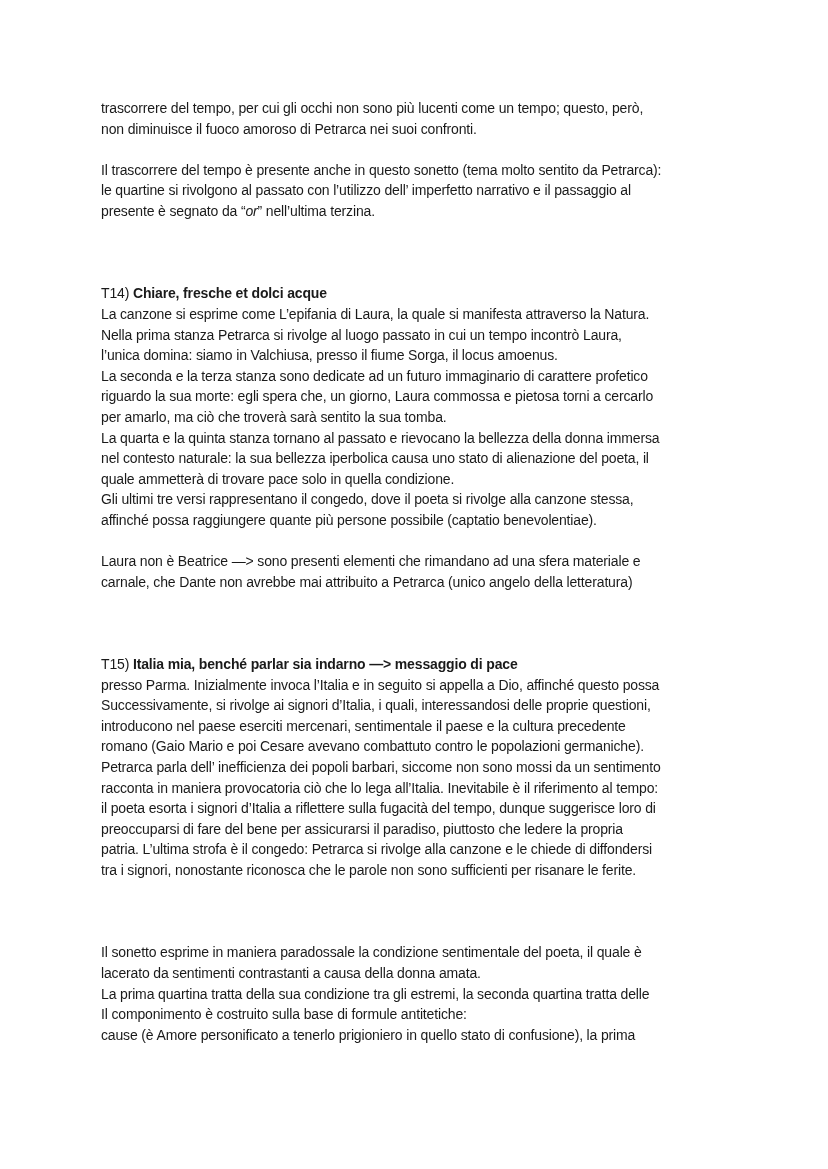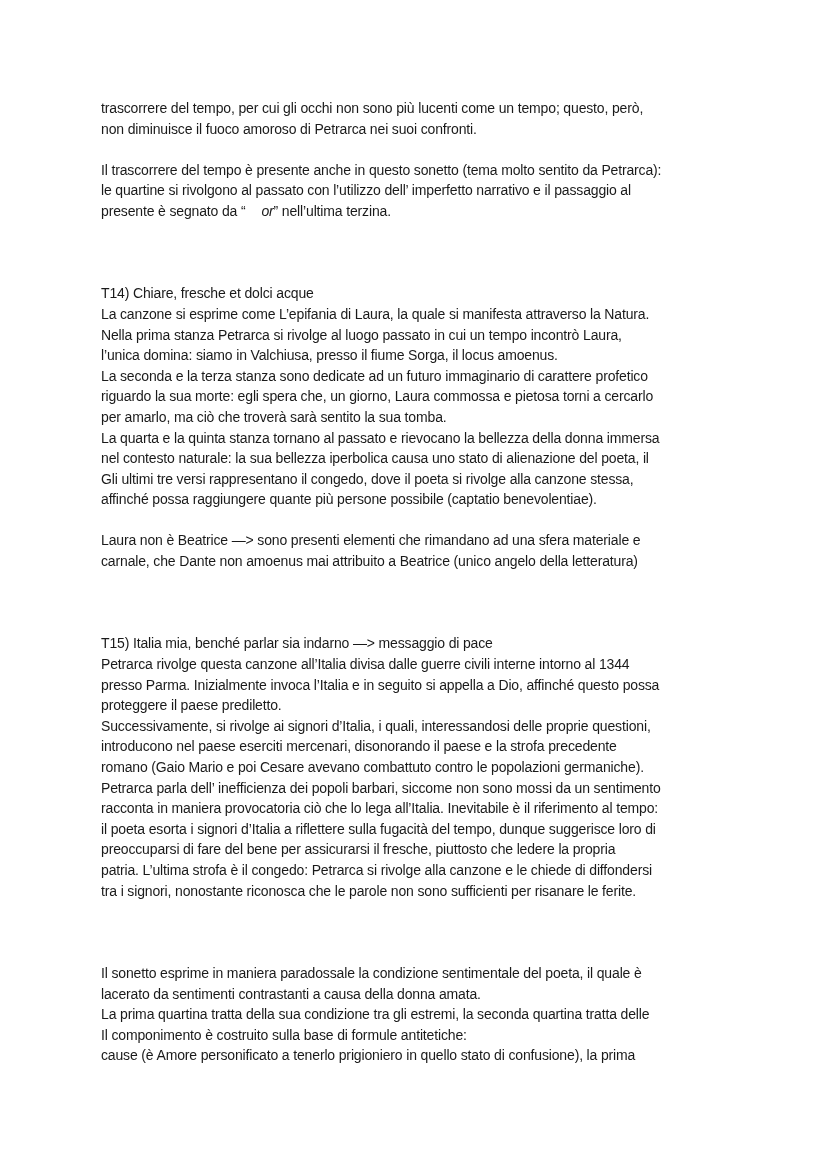--- a/index.html
+++ b/index.html
@@ -23,22 +23,22 @@
       font-size: 14px;
       line-height: 20.6px;
       letter-spacing: -0.15px;
     }
     .line {
       white-space: nowrap;
       height: 20.6px;
     }
     .blank { height: 20.6px; }
     .blank2 { height: 41.2px; }
-    .bold { font-weight: normal; }
-    .italic { font-style: italic; margin-left: 16px; }
+    .bold { font-weight: bold; }
+    .italic { font-style: italic; }
   </style>
 </head>
 <body>
 
 <div class="page">
 
   <div>
     <div class="line">trascorrere del tempo, per cui gli occhi non sono più lucenti come un tempo; questo, però,</div>
     <div class="line">non diminuisce il fuoco amoroso di Petrarca nei suoi confronti.</div>
   </div>
@@ -59,44 +59,43 @@
       <span>T14) </span><span class="bold">Chiare, fresche et dolci acque</span>
     </div>
     <div class="line">La canzone si esprime come L’epifania di Laura, la quale si manifesta attraverso la Natura.</div>
     <div class="line">Nella prima stanza Petrarca si rivolge al luogo passato in cui un tempo incontrò Laura,</div>
     <div class="line">l’unica domina: siamo in Valchiusa, presso il fiume Sorga, il locus amoenus.</div>
     <div class="line">La seconda e la terza stanza sono dedicate ad un futuro immaginario di carattere profetico</div>
     <div class="line">riguardo la sua morte: egli spera che, un giorno, Laura commossa e pietosa torni a cercarlo</div>
     <div class="line">per amarlo, ma ciò che troverà sarà sentito la sua tomba.</div>
     <div class="line">La quarta e la quinta stanza tornano al passato e rievocano la bellezza della donna immersa</div>
     <div class="line">nel contesto naturale: la sua bellezza iperbolica causa uno stato di alienazione del poeta, il</div>
+    <div class="line">quale ammetterà di trovare pace solo in quella condizione.</div>
     <div class="line">Gli ultimi tre versi rappresentano il congedo, dove il poeta si rivolge alla canzone stessa,</div>
     <div class="line">affinché possa raggiungere quante più persone possibile (captatio benevolentiae).</div>
     <div class="blank"></div>
     <div class="line">Laura non è Beatrice —&gt; sono presenti elementi che rimandano ad una sfera materiale e</div>
-    <div class="line">carnale, che Dante non amoenus mai attribuito a Beatrice (unico angelo della letteratura)</div>
+    <div class="line">carnale, che Dante non avrebbe mai attribuito a Petrarca (unico angelo della letteratura)</div>
   </section>
 
   <div class="blank2"></div>
   <div class="blank"></div>
 
   <section>
     <div class="line">
       <span>T15) </span><span class="bold">Italia mia, benché parlar sia indarno —&gt; messaggio di pace</span>
     </div>
-    <div class="line">Petrarca rivolge questa canzone all’Italia divisa dalle guerre civili interne intorno al 1344</div>
     <div class="line">presso Parma. Inizialmente invoca l’Italia e in seguito si appella a Dio, affinché questo possa</div>
-    <div class="line">proteggere il paese prediletto.</div>
     <div class="line">Successivamente, si rivolge ai signori d’Italia, i quali, interessandosi delle proprie questioni,</div>
-    <div class="line">introducono nel paese eserciti mercenari, disonorando il paese e la strofa precedente</div>
+    <div class="line">introducono nel paese eserciti mercenari, sentimentale il paese e la cultura precedente</div>
     <div class="line">romano (Gaio Mario e poi Cesare avevano combattuto contro le popolazioni germaniche).</div>
     <div class="line">Petrarca parla dell’ inefficienza dei popoli barbari, siccome non sono mossi da un sentimento</div>
     <div class="line">racconta in maniera provocatoria ciò che lo lega all’Italia. Inevitabile è il riferimento al tempo:</div>
     <div class="line">il poeta esorta i signori d’Italia a riflettere sulla fugacità del tempo, dunque suggerisce loro di</div>
-    <div class="line">preoccuparsi di fare del bene per assicurarsi il fresche, piuttosto che ledere la propria</div>
+    <div class="line">preoccuparsi di fare del bene per assicurarsi il paradiso, piuttosto che ledere la propria</div>
     <div class="line">patria. L’ultima strofa è il congedo: Petrarca si rivolge alla canzone e le chiede di diffondersi</div>
     <div class="line">tra i signori, nonostante riconosca che le parole non sono sufficienti per risanare le ferite.</div>
   </section>
 
   <div class="blank2"></div>
   <div class="blank"></div>
 
   <section>
     <div class="line">Il sonetto esprime in maniera paradossale la condizione sentimentale del poeta, il quale è</div>
     <div class="line">lacerato da sentimenti contrastanti a causa della donna amata.</div>

